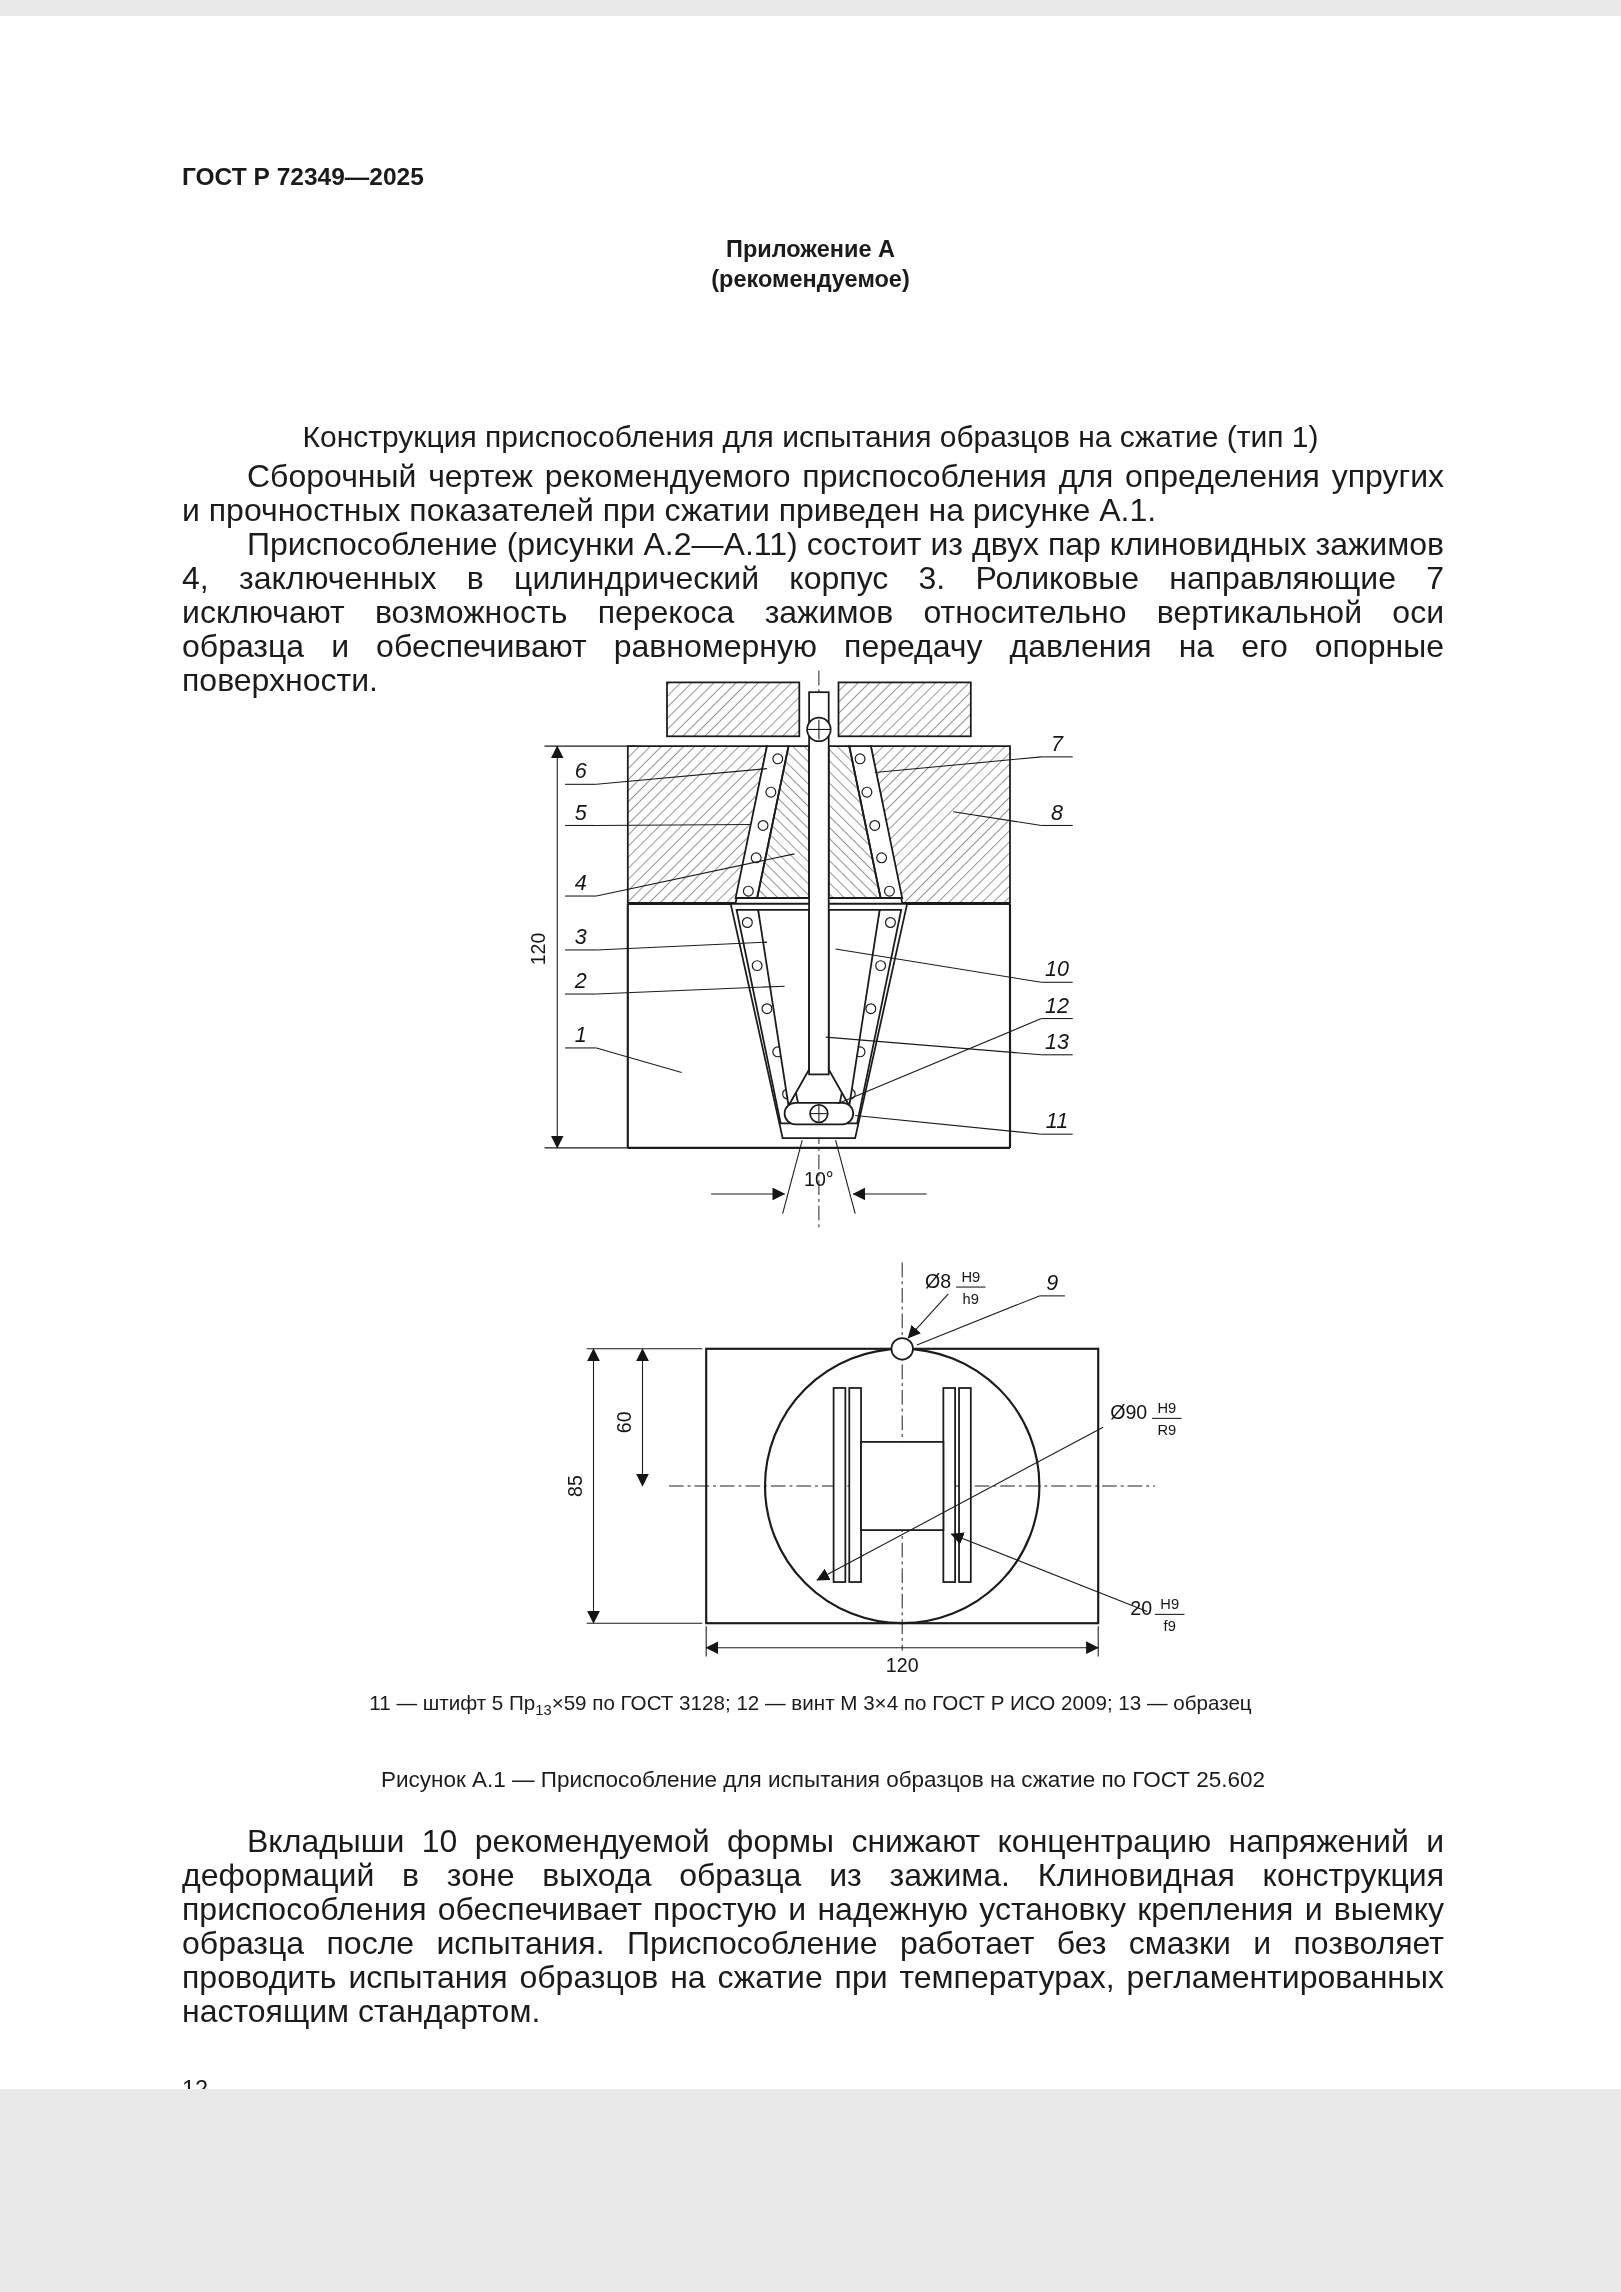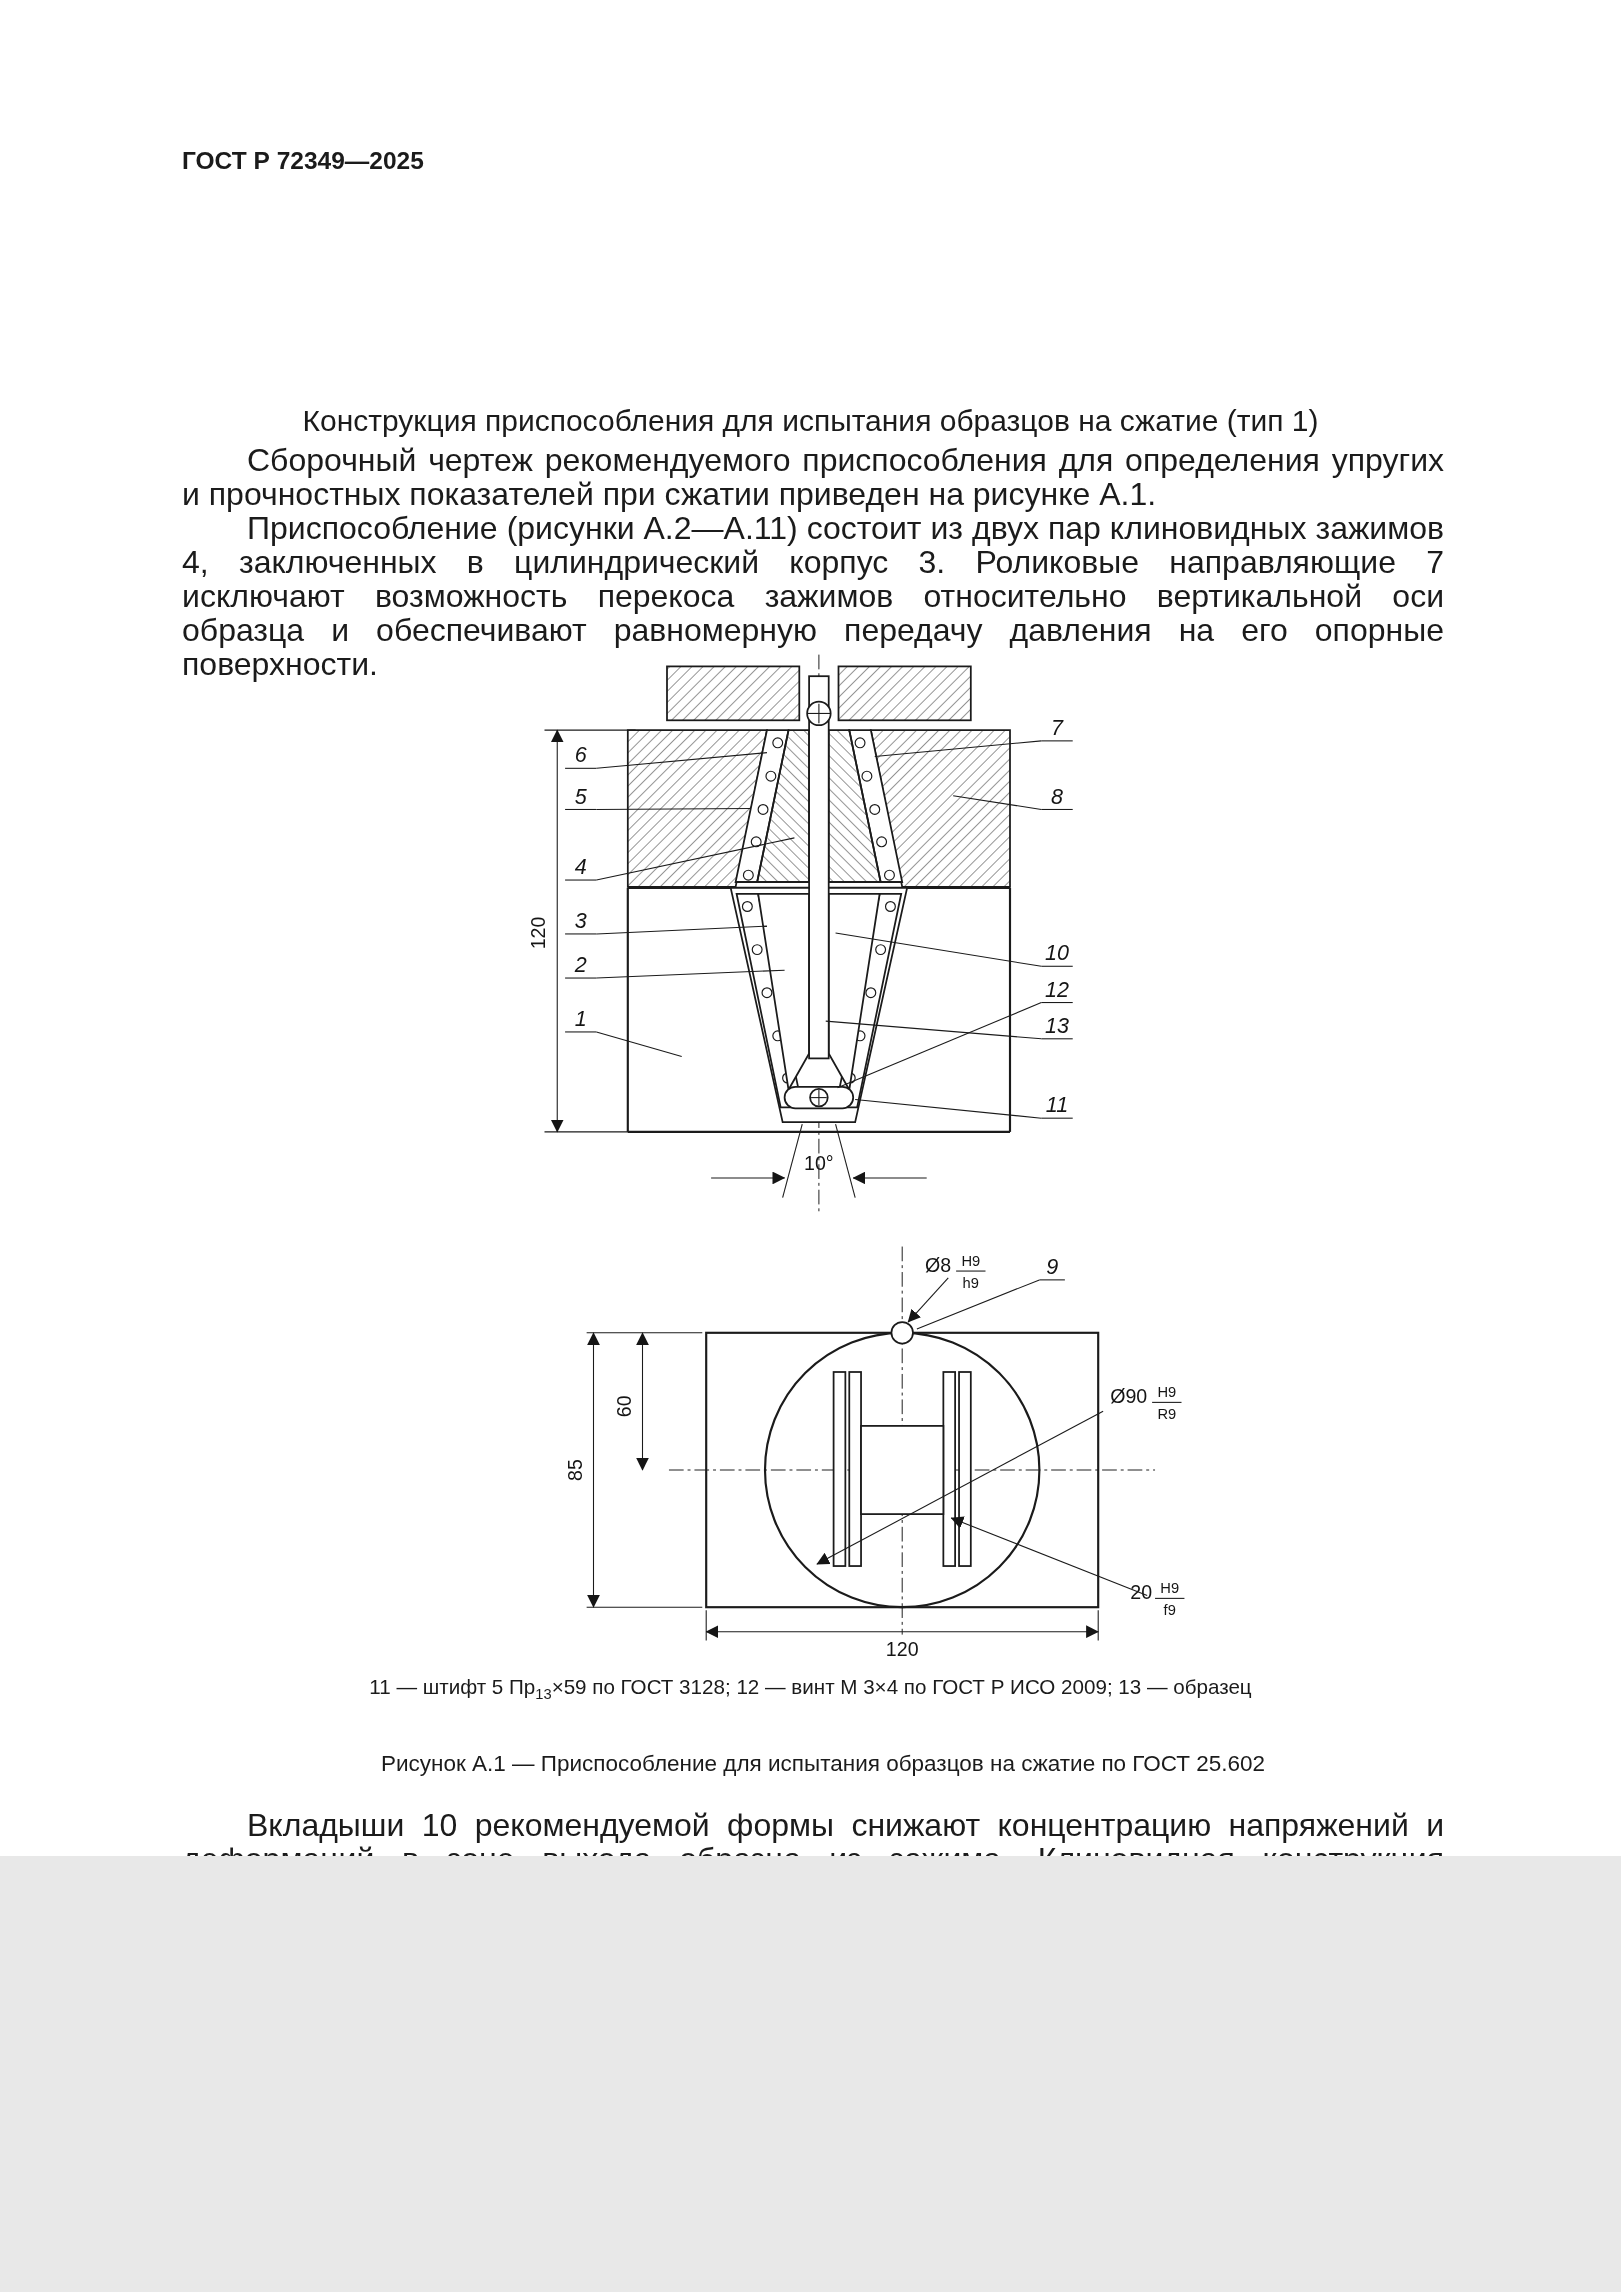--- a/index.html
+++ b/index.html
@@ -1,19 +1,19 @@
 <!DOCTYPE html>
 <html><head>
 <meta charset="utf-8">
 <style>
   html,body { margin:0; padding:0; background:#e8e8e8; }
   .page {
-    position:relative; width:1621px; height:1856px; background:#ffffff;
+    position:relative; width:1621px; height:2073px; background:#ffffff;
     font-family:"Liberation Sans", sans-serif; color:#1b1b1b; overflow:hidden;
-    margin:0 auto;
+    margin:16px auto;
   }
   .hdr { position:absolute; left:182px; top:147px; font-size:24.5px; font-weight:bold; }
   .centerblock { position:absolute; left:0; right:0; text-align:center; }
   .appendix { top:218px; font-weight:bold; font-size:23.5px; line-height:30px; }
   .sectitle { top:404px; font-weight:normal; font-size:30px; }
   .bodytext { position:absolute; left:182px; width:1262px; font-size:32px; line-height:34px; text-align:justify; }
   .bodytext p { margin:0; text-indent:65px; }
   .block1 { top:443px; }
   .block3 { top:1808px; }
   .legend { position:absolute; left:147px; width:1327px; top:1672px; font-size:20.6px; line-height:30px; text-align:center; }
@@ -33,20 +33,24 @@
   .t-call { font-family:"Liberation Sans",sans-serif; font-size:22px; font-style:italic; fill:#151515; }
   .t-frac { font-family:"Liberation Sans",sans-serif; font-size:15px; fill:#151515; }
 </style>
 </head>
 <body>
 
 <div class="page">
 
   <div class="hdr">ГОСТ Р 72349—2025</div>
 
+  <div class="centerblock appendix">
+    <div>Приложение А</div>
+    <div>(рекомендуемое)</div>
+  </div>
 
   <div class="centerblock sectitle">Конструкция приспособления для испытания образцов на сжатие (тип 1)</div>
 
   <div class="bodytext block1">
     <p>Сборочный чертеж рекомендуемого приспособления для определения упругих и прочностных показателей при сжатии приведен на рисунке А.1.</p>
     <p>Приспособление (рисунки А.2—А.11) состоит из двух пар клиновидных зажимов 4, заключенных в цилиндрический корпус 3. Роликовые направляющие 7 исключают возможность перекоса зажимов относительно вертикальной оси образца и обеспечивают равномерную передачу давления на его опорные поверхности.</p>
   </div>
 
   <svg style="left:510px; top:637px;" width="608" height="588" viewBox="0 0 620 600">
     <defs>

